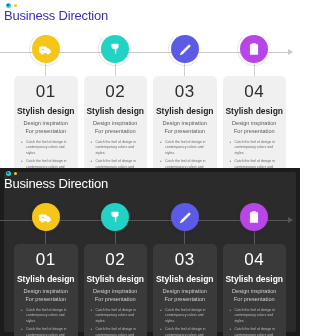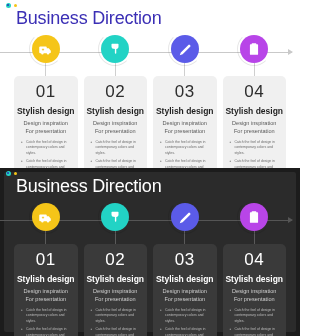--- a/index.html
+++ b/index.html
@@ -44,22 +44,22 @@
     background: #2b2fb5;
   }
   .dot-yellow {
     width: 3px; height: 3px; border-radius: 50%;
     background: #f5c518;
   }
 
   
   .title {
     position: absolute;
-    left: 16px; top: 8px;
-    font-size: 18px;
+    left: 4px; top: 8px;
+    font-size: 13px;
     font-weight: 400;
     letter-spacing: -0.2px;
     white-space: nowrap;
     z-index: 4;
   }
   .panel-light .title { color: #3b2fb5; }
   .panel-dark  .title { color: #ffffff; }
 
   
   .timeline {

